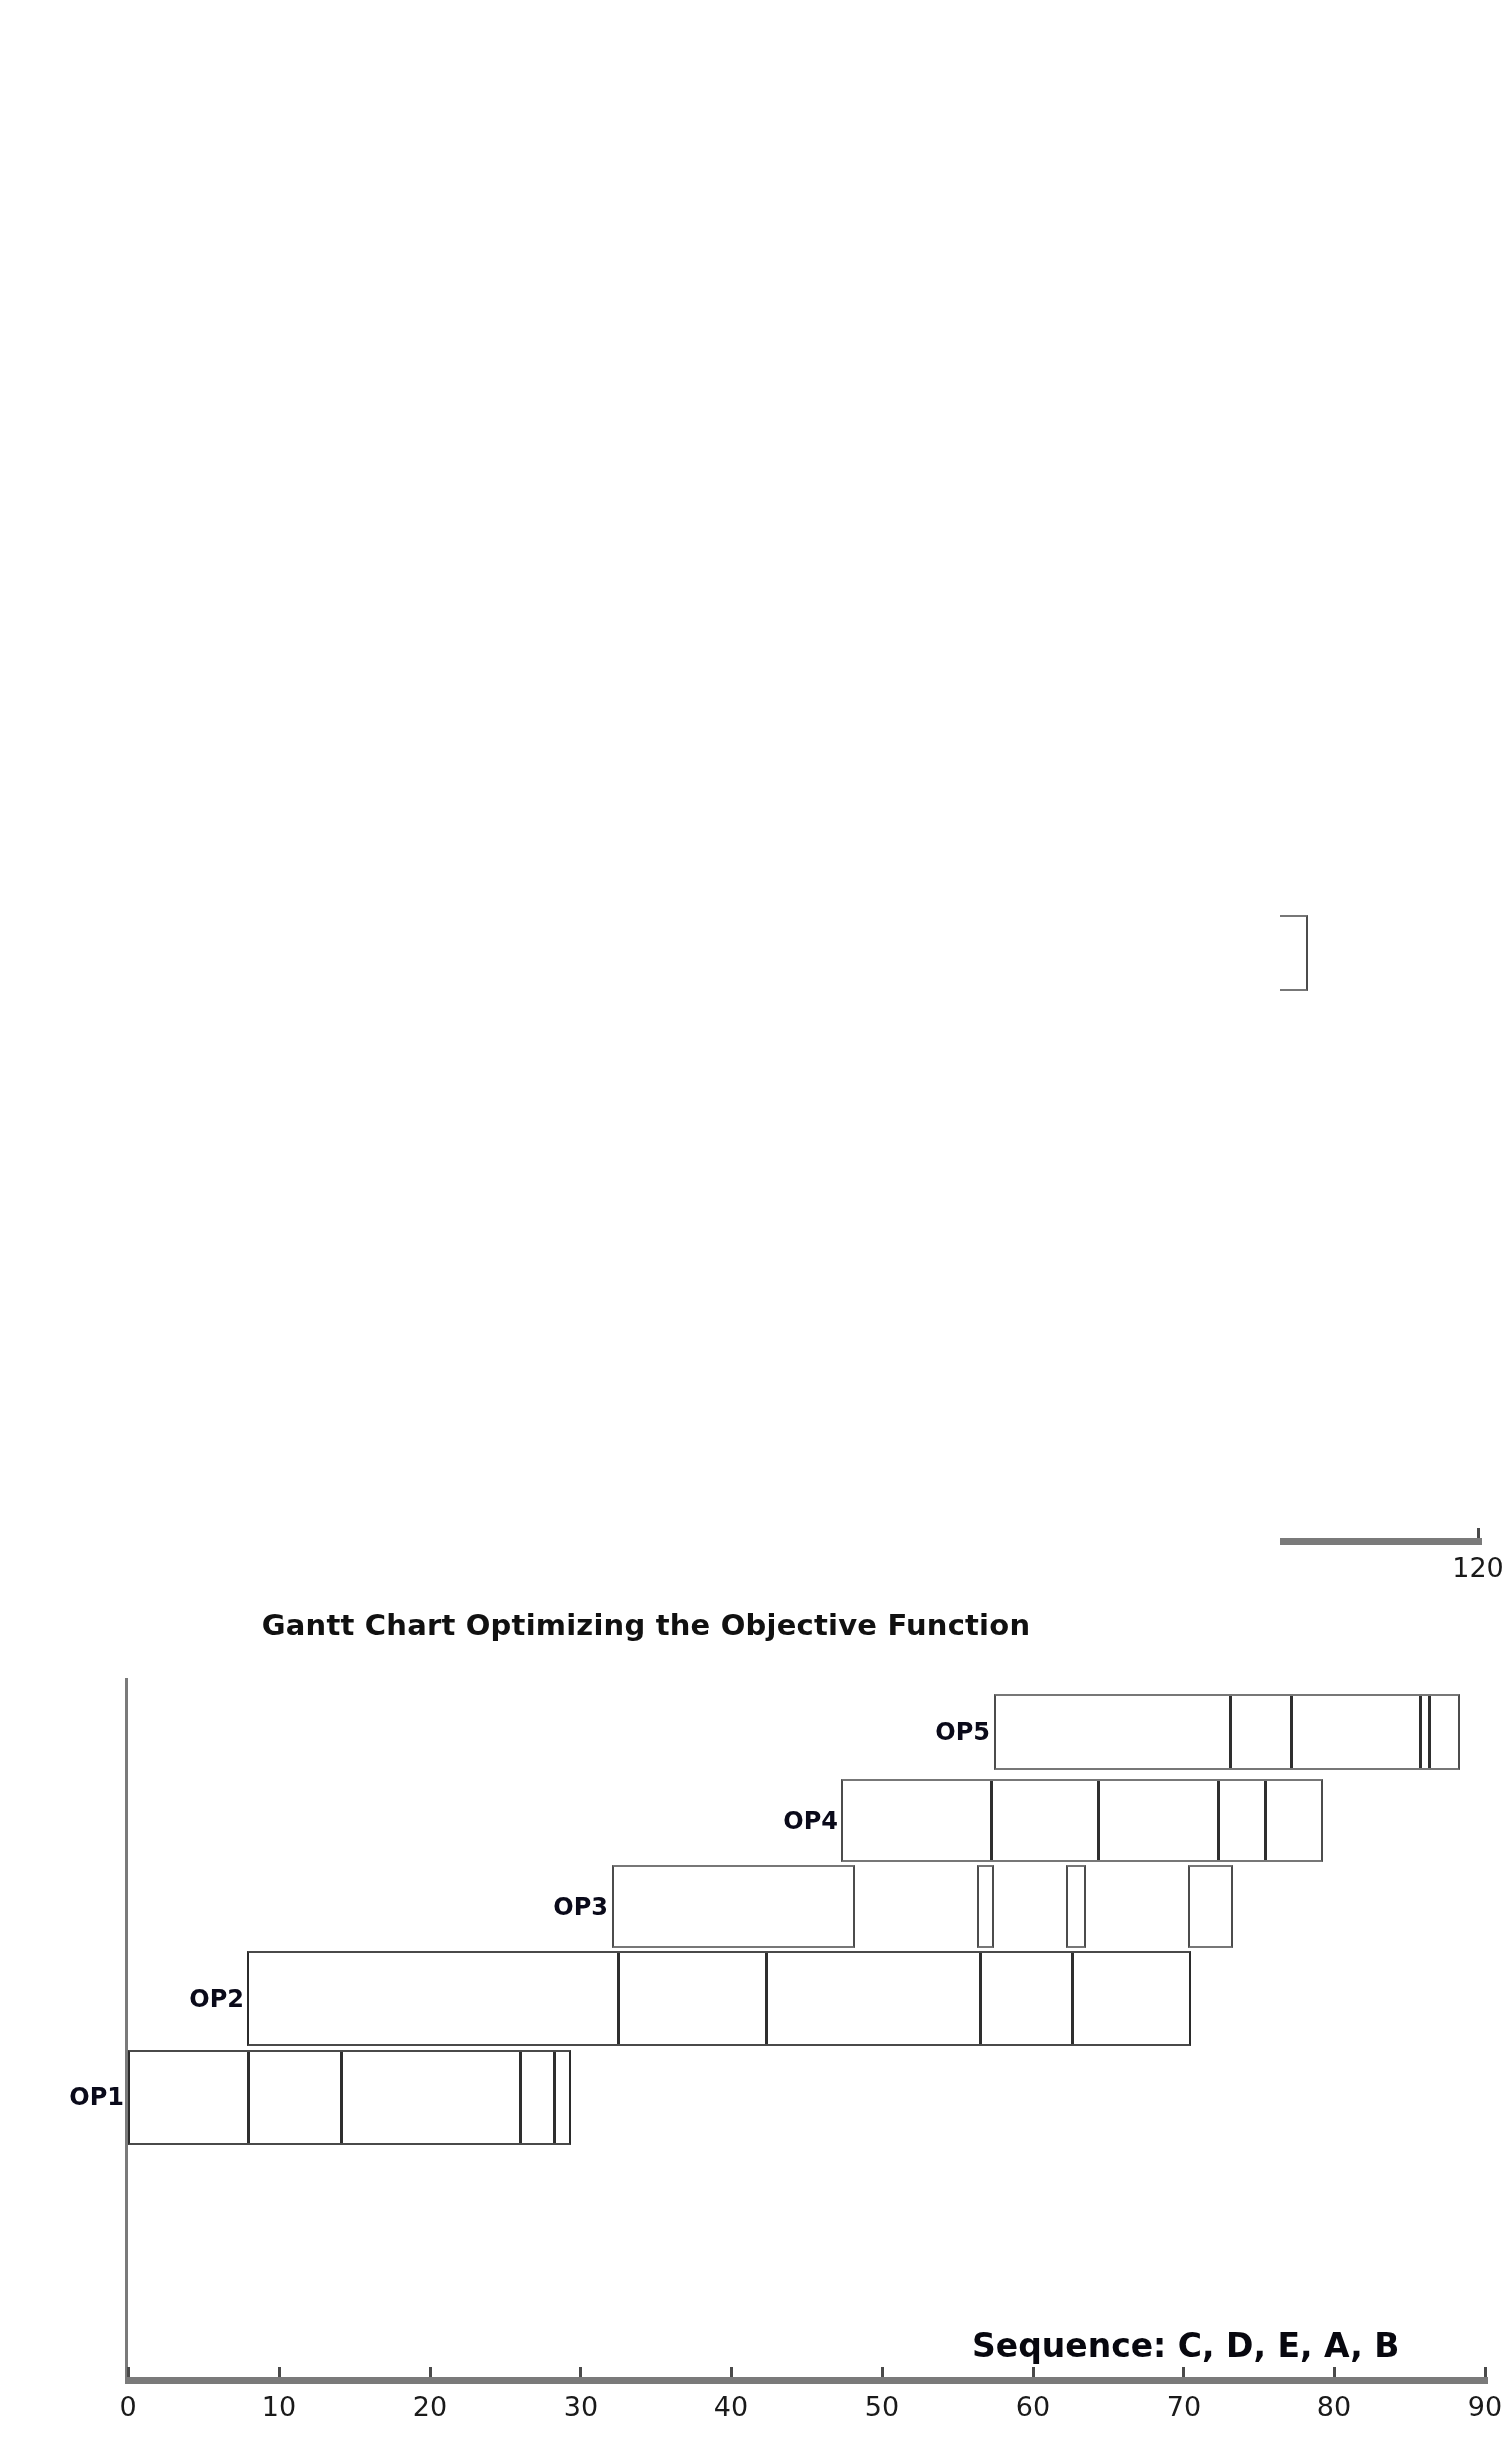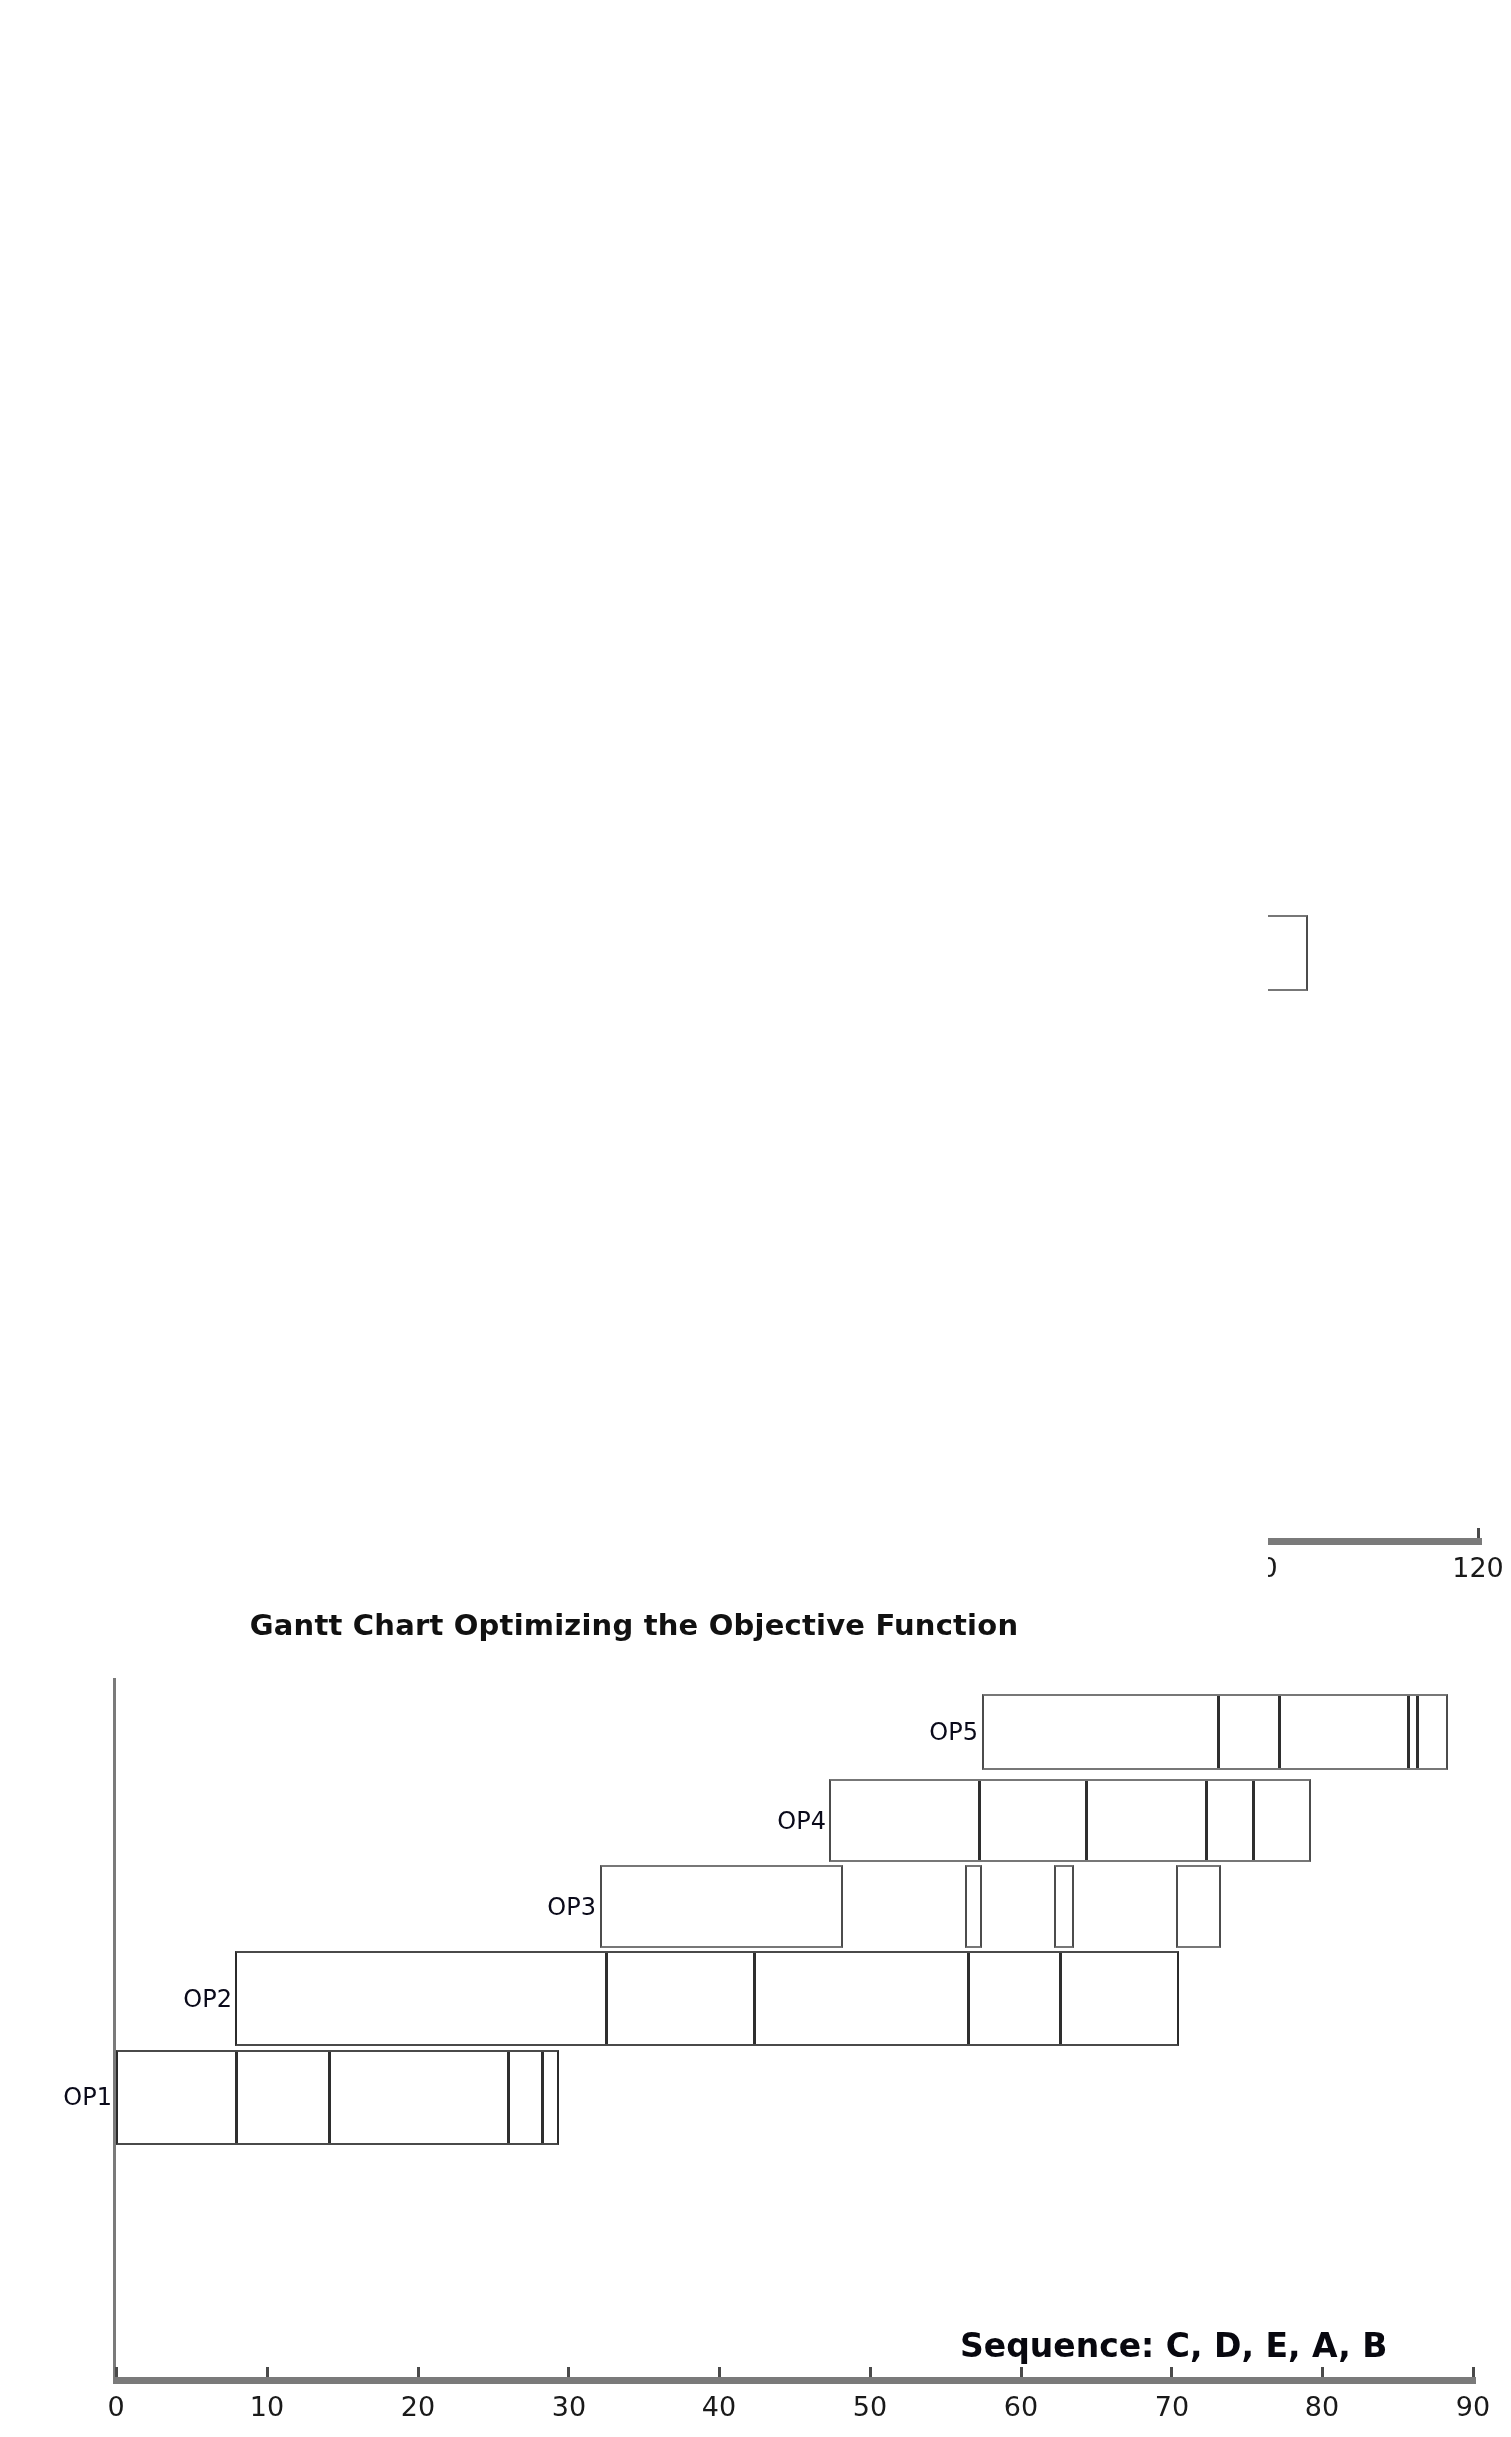--- a/index.html
+++ b/index.html
@@ -10,21 +10,21 @@
   .chart-title{
     position:absolute;left:0;right:0;text-align:center;
     font-weight:bold;font-size:29px;letter-spacing:0.2px;color:#111;
     font-family:"DejaVu Sans",sans-serif;
   }
   .yaxis{position:absolute;left:0;top:0;width:3.2px;background:#7a7a7a;}
   .xaxis{position:absolute;left:0;height:7px;background:#7a7a7a;}
   .tick{position:absolute;width:2.5px;height:10.2px;background:#4a4a4a;}
   .xticklabel{position:absolute;font-size:27px;color:#1a1a1a;text-align:center;
      font-family:"DejaVu Sans",sans-serif;transform:translateX(-50%);}
-  .rowlabel{position:absolute;font-size:24px;font-weight:normal;color:#0a0a1a;
+  .rowlabel{position:absolute;font-size:24px;font-weight:bold;color:#0a0a1a;
      font-family:"DejaVu Sans",sans-serif;white-space:nowrap;transform:translate(-100%,-50%);}
   .bar{position:absolute;box-sizing:border-box;background:#ffffff;
      border:2.5px solid #4c4c4c;border-top-color:#777;border-bottom-color:#777;}
   .bar.dark{border-color:#2b2b2b;border-top-color:#4a4a4a;border-bottom-color:#4a4a4a;}
   .divider{position:absolute;top:0;bottom:0;width:2.5px;background:#2e2e2e;}
   .seqlabel{position:absolute;font-size:33px;font-weight:bold;color:#08080f;
      font-family:"DejaVu Sans",sans-serif;white-space:nowrap;}
 </style>
 </head>
 <body>
@@ -136,21 +136,21 @@
         <div class="rowlabel" style="left: 127px; top: 1207px;">OP2</div>
         <div class="bar dark" style="left: 121px; top: 1261px; width: 328px; height: 89px;">
           <div class="divider" style="left: 10px;"></div>
           <div class="divider" style="left: 31px;"></div>
           <div class="divider" style="left: 166px;"></div>
           <div class="divider" style="left: 235px;"></div>
         </div>
         <div class="rowlabel" style="left: 117px; top: 1306px;">OP1</div>
         <div class="seqlabel" style="left: 699px; top: 1462px;">Sequence: C, D, E, A, B</div>
       </div>
-      <div class="chart" style="position: absolute; left: 0px; top: 0px; width: 1268px; height: 2438px; pointer-events: none;">
+      <div class="chart" style="position: absolute; left: 12px; top: 0px; width: 1268px; height: 2438px; pointer-events: none;">
         <div class="chart-title" style="top: 1608px;">Gantt Chart Optimizing the Objective Function</div>
         <div class="yaxis" style="left: 113px; top: 1678px; height: 699px;"></div>
         <div class="xaxis" style="left: 113px; top: 2377px; width: 1363px;"></div>
         <div class="tick" style="left: 115px; top: 2367px;"></div>
         <div class="xticklabel" style="left: 116px; top: 2391px;">0</div>
         <div class="tick" style="left: 266px; top: 2367px;"></div>
         <div class="xticklabel" style="left: 267px; top: 2391px;">10</div>
         <div class="tick" style="left: 417px; top: 2367px;"></div>
         <div class="xticklabel" style="left: 418px; top: 2391px;">20</div>
         <div class="tick" style="left: 567px; top: 2367px;"></div>

